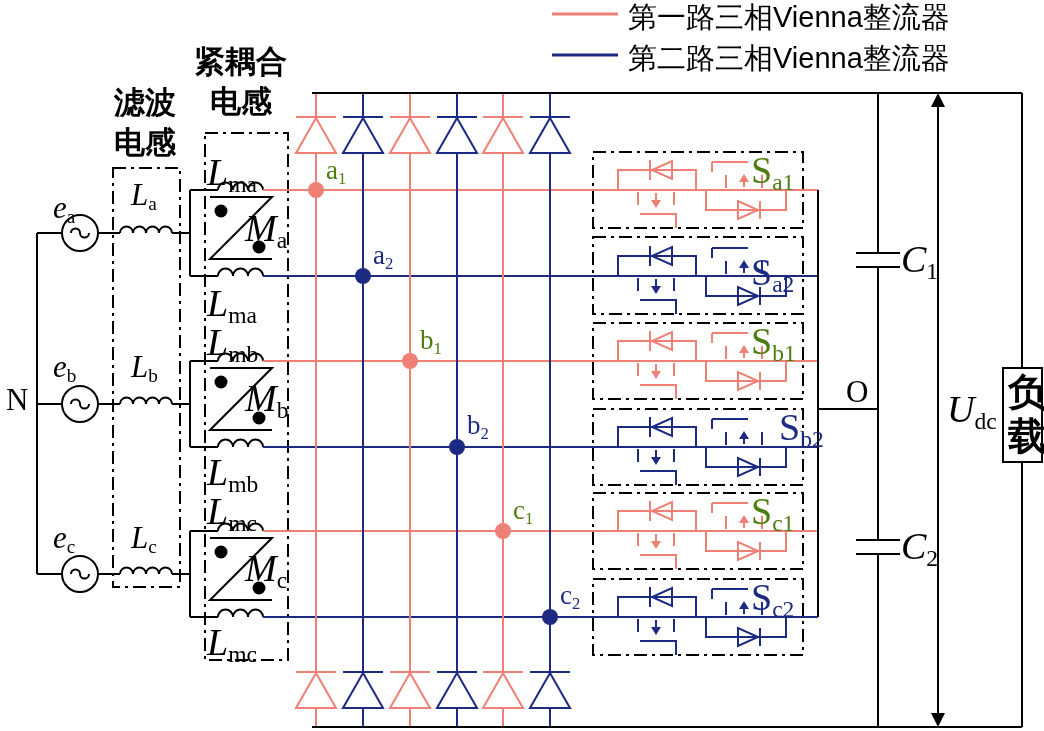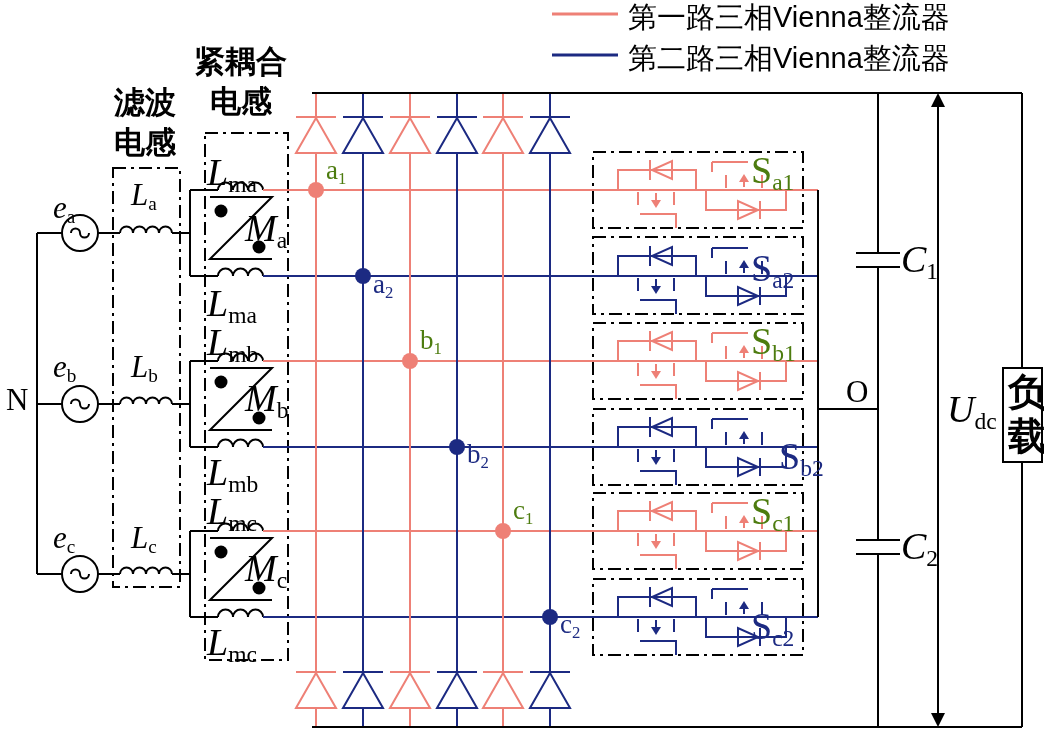--- a/index.html
+++ b/index.html
@@ -5,21 +5,21 @@
   html,body{margin:0;padding:0;background:#fff;}
   #stage{position:relative;width:1044px;height:731px;background:#fff;overflow:hidden;
          font-family:"Liberation Serif",serif;}
   svg{position:absolute;left:0;top:0;}
   .lbl{position:absolute;line-height:1;white-space:nowrap;color:#000;
        font-family:"Liberation Serif",serif;}
   .cjk{font-family:"Liberation Sans","DejaVu Sans",sans-serif;font-weight:600;}
   .var{font-style:italic;}
   .sub{font-size:0.62em;vertical-align:-0.28em;letter-spacing:0;}
   .pink{color:#4d7c0f;}
-  .blue{color:#1c2a82;margin-top:29px;}
+  .blue{color:#1c2a82;}
   .fs29{font-size:29px;} .fs31{font-size:31px;} .fs30{font-size:38px;}
   .fs27{font-size:27px;}
   
   path,line,rect,circle{vector-effect:none;}
   .wire{stroke:#000;stroke-width:2;fill:none;}
   .cwire{stroke:currentColor;stroke-width:2;fill:none;}
   .dd{stroke:#000;stroke-width:2;fill:none;stroke-dasharray:13 5 3 5;}
 </style>
 </head>
 <body>
@@ -238,21 +238,21 @@
 <div class="lbl fs30" style="left:207px;top:623px;"><span class="var">L</span><span class="sub">mc</span></div>
 
 <div class="lbl fs27 pink" style="left:326px;top:157px;"><span>a</span><span class="sub">1</span></div>
 <div class="lbl fs27 blue" style="left:373px;top:242px;"><span>a</span><span class="sub">2</span></div>
 <div class="lbl fs27 pink" style="left:420px;top:327px;"><span>b</span><span class="sub">1</span></div>
 <div class="lbl fs27 blue" style="left:467px;top:412px;"><span>b</span><span class="sub">2</span></div>
 <div class="lbl fs27 pink" style="left:513px;top:497px;"><span>c</span><span class="sub">1</span></div>
 <div class="lbl fs27 blue" style="left:560px;top:582px;"><span>c</span><span class="sub">2</span></div>
 
 <div class="lbl fs30 pink" style="left:751px;top:151px;"><span>S</span><span class="sub">a1</span></div>
-<div class="lbl fs30 blue" style="left:751px;top:220px;"><span>S</span><span class="sub">a2</span></div>
+<div class="lbl fs30 blue" style="left:751px;top:253px;"><span>S</span><span class="sub">a2</span></div>
 <div class="lbl fs30 pink" style="left:751px;top:322px;"><span>S</span><span class="sub">b1</span></div>
 <div class="lbl fs30 blue" style="left:779px;top:408px;"><span>S</span><span class="sub">b2</span></div>
 <div class="lbl fs30 pink" style="left:751px;top:492px;"><span>S</span><span class="sub">c1</span></div>
 <div class="lbl fs30 blue" style="left:751px;top:578px;"><span>S</span><span class="sub">c2</span></div>
 
 <div class="lbl fs31" style="left:846px;top:376px;">O</div>
 
 <div class="lbl fs30" style="left:901px;top:240px;"><span class="var">C</span><span class="sub">1</span></div>
 <div class="lbl fs30" style="left:901px;top:527px;"><span class="var">C</span><span class="sub">2</span></div>
 

